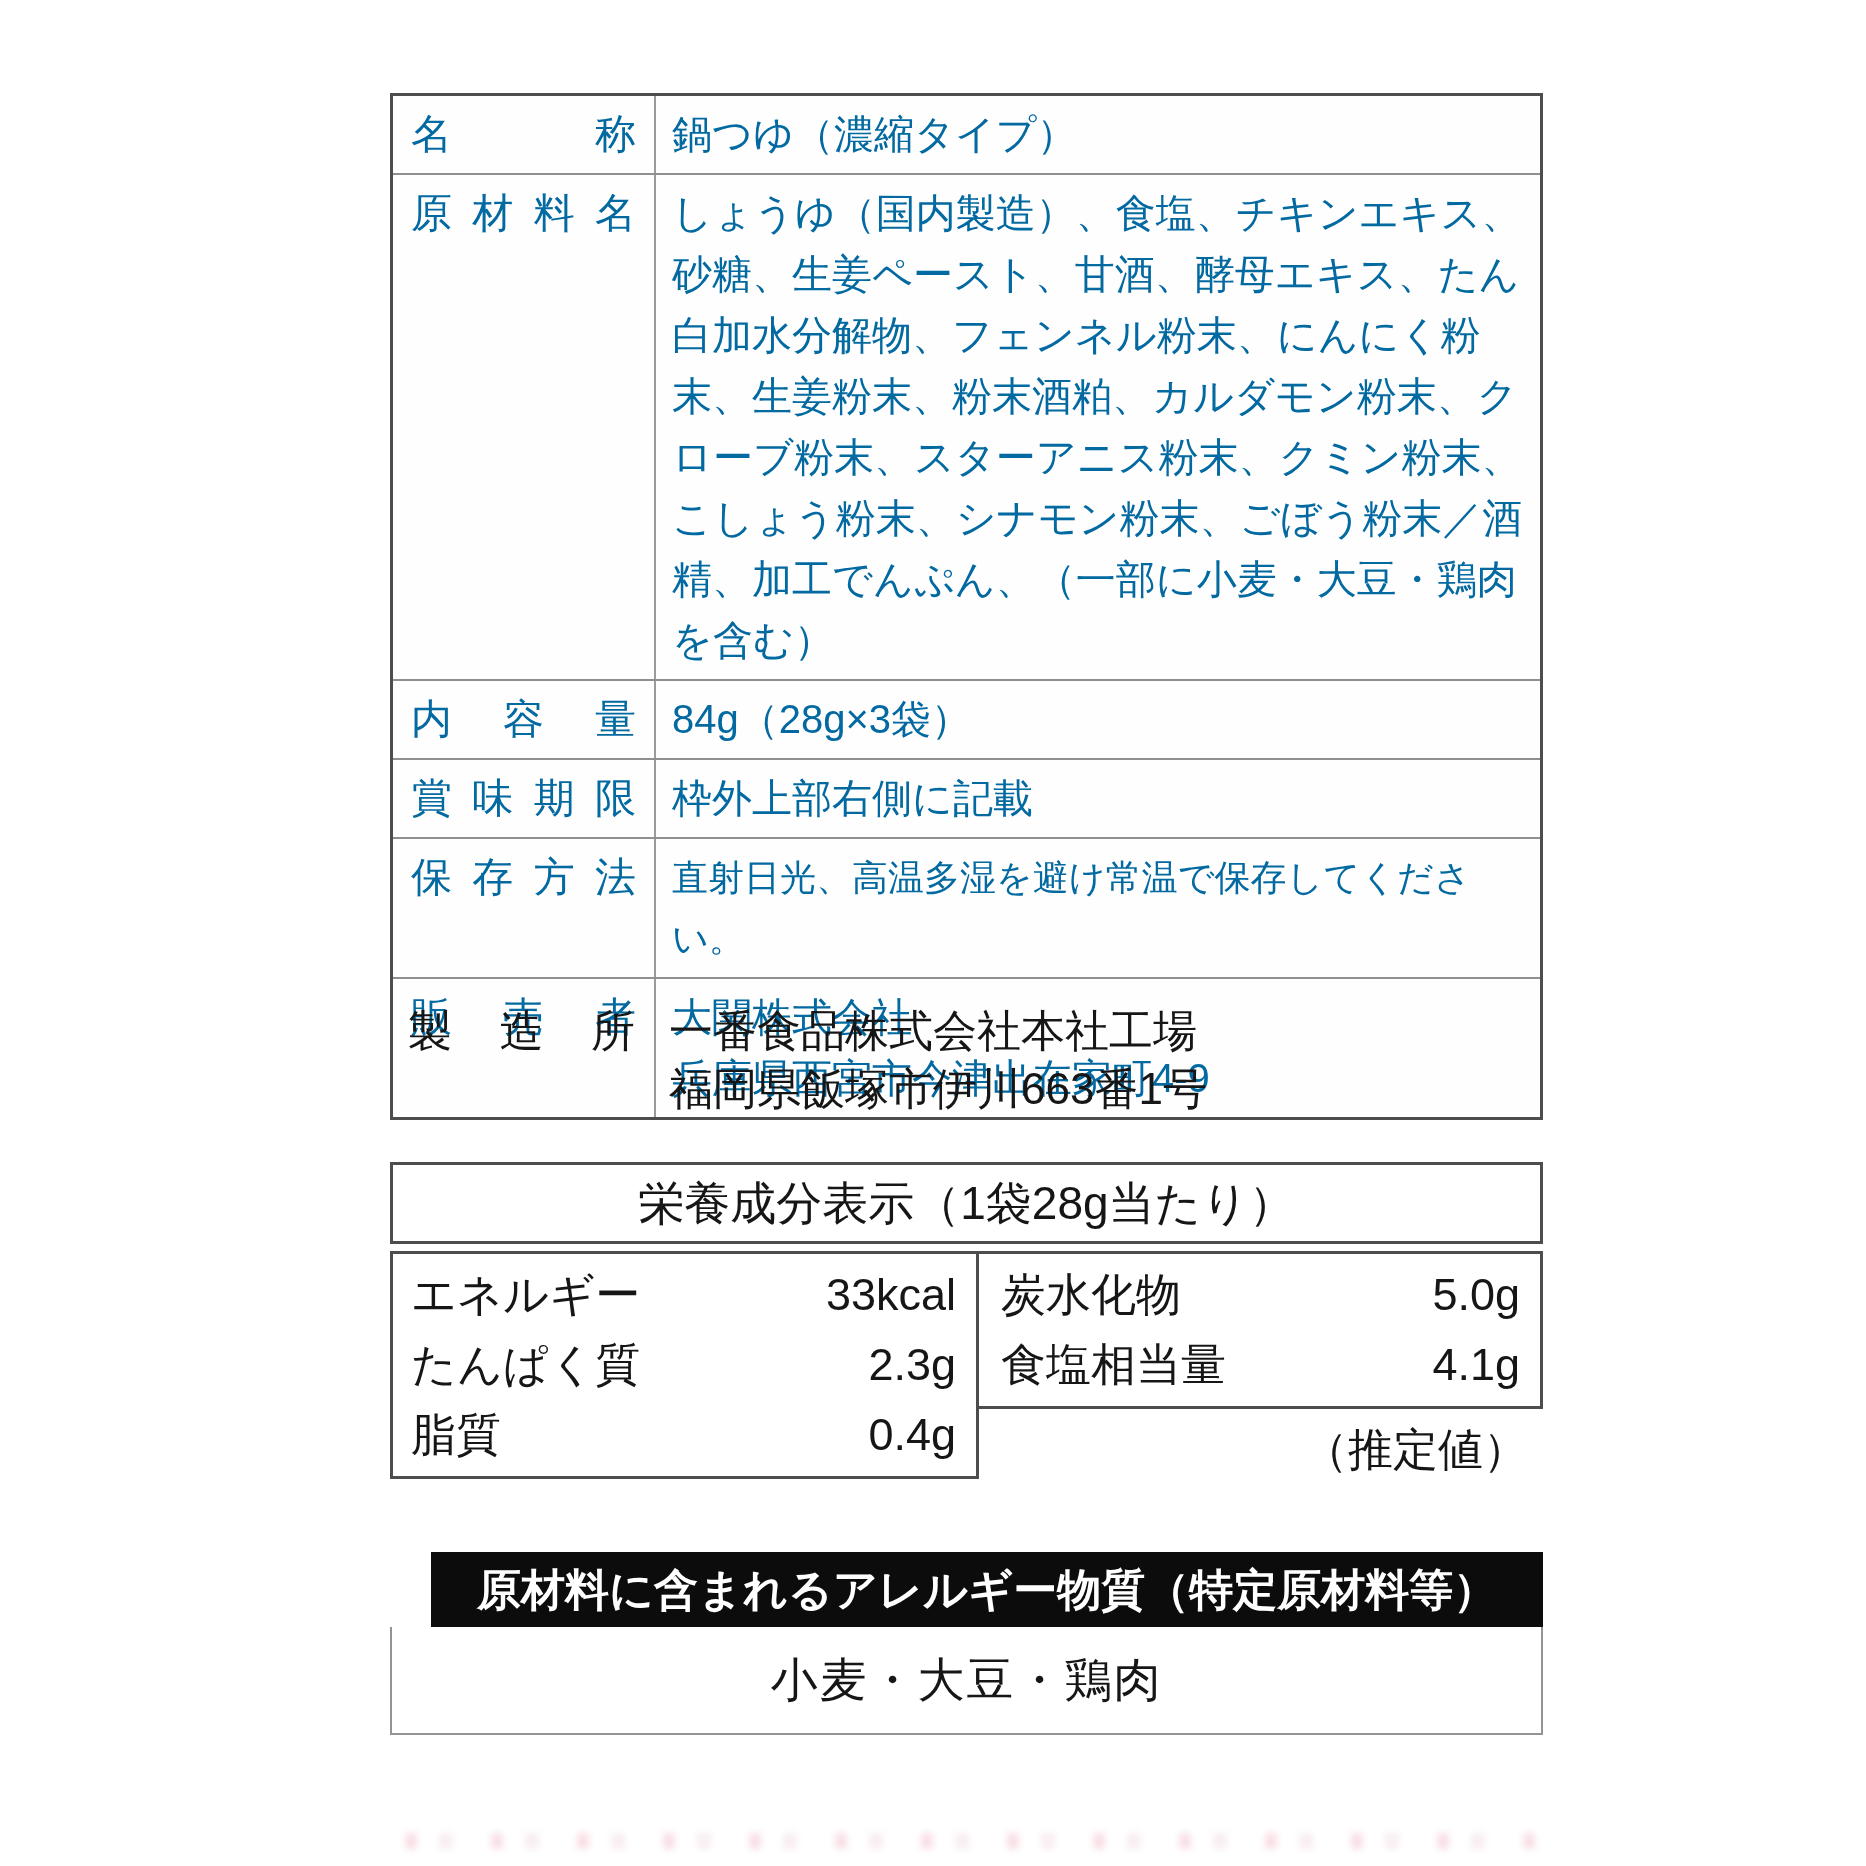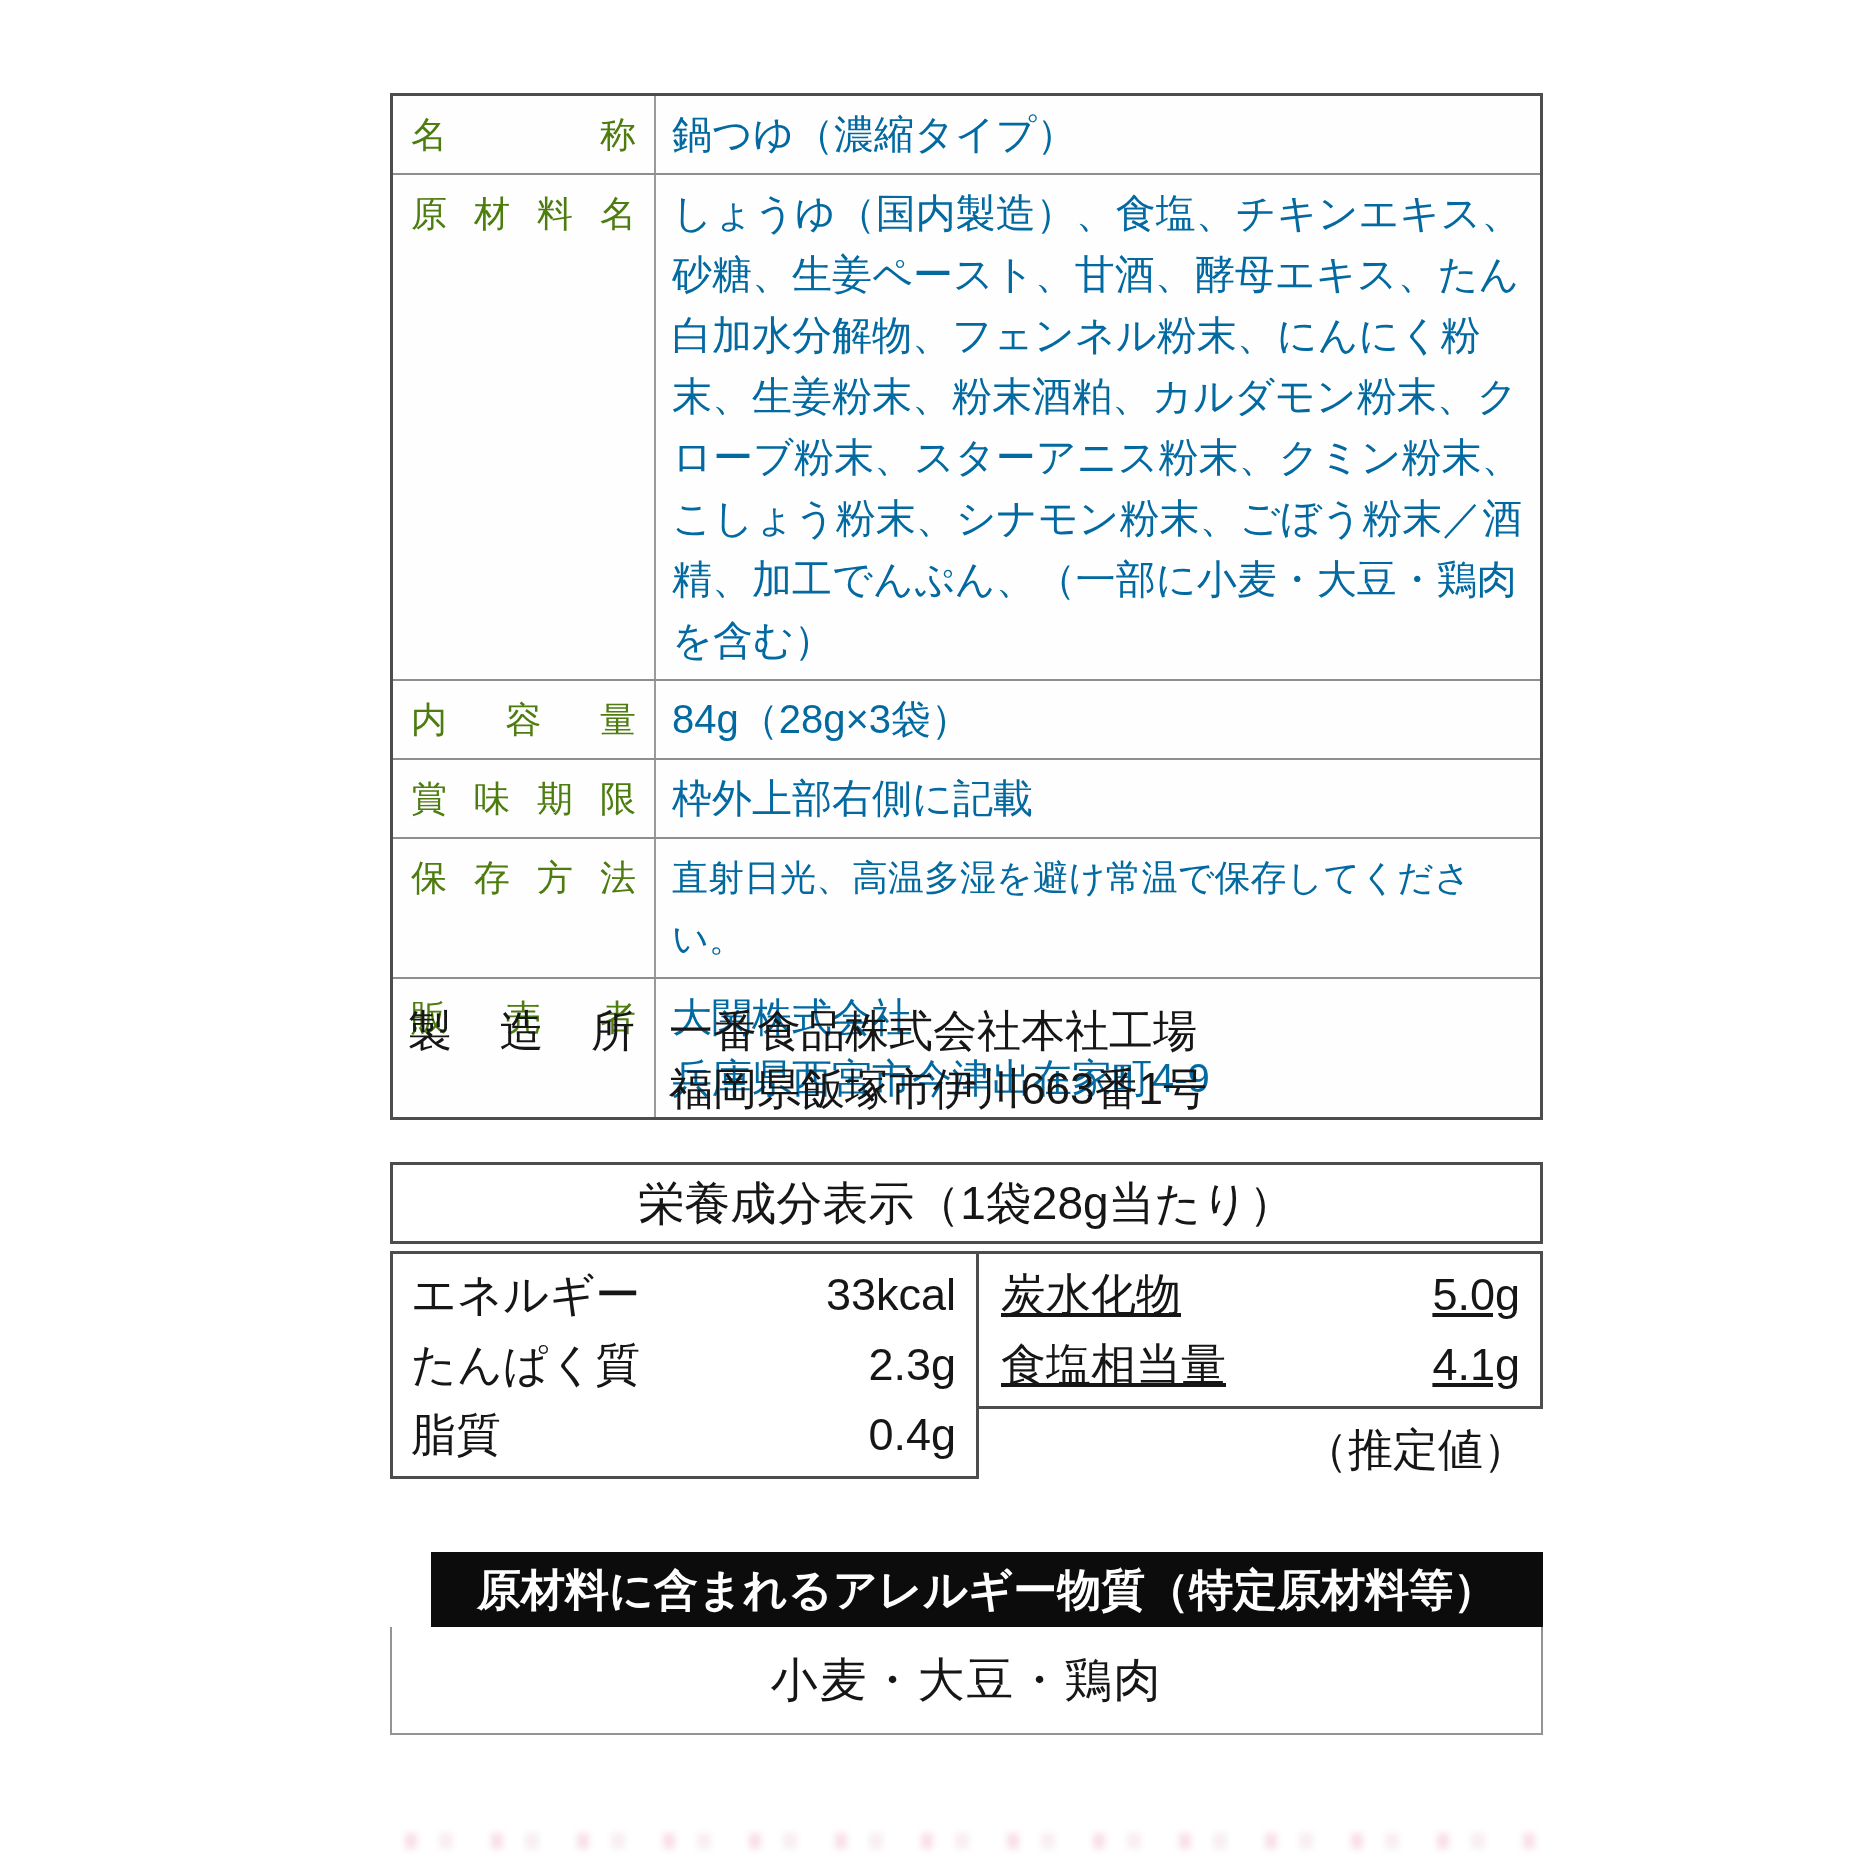--- a/index.html
+++ b/index.html
@@ -30,25 +30,25 @@
     width: 1153px;
     border: 3px solid #4d4d4d;
     background: #fefefe;
   }
   .spec-row { display: flex; }
   .spec-row + .spec-row { border-top: 2px solid #8f8f8f; }
   .spec-label {
     flex: 0 0 263px;
     border-right: 2px solid #9a9a9a;
     padding: 8px 18px;
-    font-size: 36px;
+    font-size: 41px;
     line-height: 61px;
     text-align: justify;
     text-align-last: justify;
-    color: #4d7c0f;
+    color: #0369a1;
   }
   .spec-value {
     flex: 1;
     padding: 8px 12px 8px 16px;
     font-size: 40px;
     line-height: 61px;
     line-break: strict;
     overflow-wrap: anywhere;
     color: #0369a1;
   }
@@ -103,21 +103,20 @@
     flex: 0 0 589px;
     border: 3px solid #4d4d4d;
     padding: 6px 20px 6px 18px;
     background: #fff;
   }
   .nut-right-wrap { flex: 1; margin-left: -3px; }
   .nut-right {
     border: 3px solid #4d4d4d;
     padding: 6px 20px 6px 22px;
     background: #fff;
-    text-decoration: underline;
   }
   .nut-row {
     display: flex;
     justify-content: space-between;
     align-items: baseline;
     font-size: 45px;
     line-height: 70px;
   }
   .nut-note {
     text-align: right;

